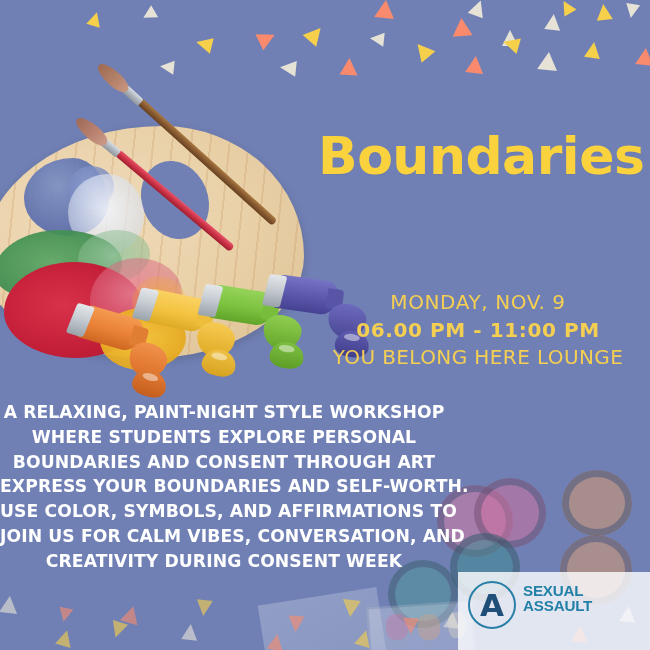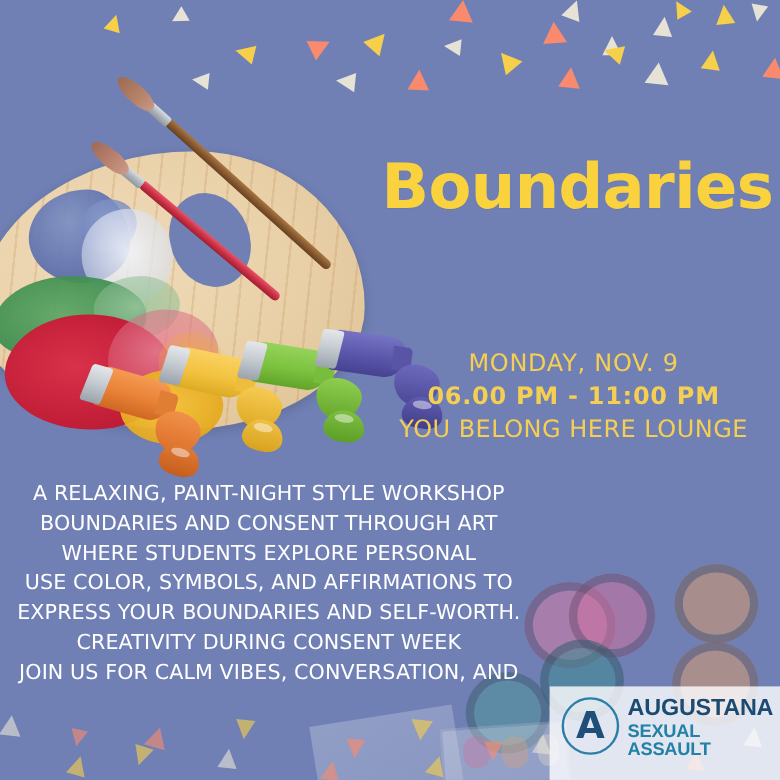--- a/index.html
+++ b/index.html
@@ -222,21 +222,21 @@
     left: 0;
     top: 400px;
     width: 448px;
     text-align: center;
     color: #ffffff;
     font-family: "DejaVu Sans", sans-serif;
     font-size: 17.2px;
     line-height: 1.44;
     letter-spacing: 0.1px;
   }
-  .body-copy div { white-space: nowrap; }
+  .body-copy div { white-space: nowrap; font-weight: bold; }
 
   
   .logo-panel {
     position: absolute;
     left: 458px;
     top: 572px;
     width: 192px;
     height: 78px;
     background: rgba(255,255,255,0.80);
     display: flex;
@@ -426,33 +426,32 @@
   </h1>
 
   <div class="details">
     <div class="d-date">MONDAY, NOV. 9</div>
     <div class="d-time">06.00 PM - 11:00 PM</div>
     <div class="d-place">YOU BELONG HERE LOUNGE</div>
   </div>
 
   <div class="body-copy">
     <div>A RELAXING, PAINT-NIGHT STYLE WORKSHOP</div>
+    <div>WHERE STUDENTS EXPLORE PERSONAL</div>
     <div>BOUNDARIES AND CONSENT THROUGH ART</div>
-    <div>WHERE STUDENTS EXPLORE PERSONAL</div>
+    <div>EXPRESS YOUR BOUNDARIES AND SELF-WORTH.</div>
     <div>USE COLOR, SYMBOLS, AND AFFIRMATIONS TO</div>
-    <div>EXPRESS YOUR BOUNDARIES AND SELF-WORTH.</div>
+    <div>JOIN US FOR CALM VIBES, CONVERSATION, AND</div>
     <div>CREATIVITY DURING CONSENT WEEK</div>
-    <div>JOIN US FOR CALM VIBES, CONVERSATION, AND</div>
   </div>
 
   <div class="logo-panel">
     <div class="logo-mark">
       <div class="ring"></div>
       <div class="letter">A</div>
     </div>
     <div class="logo-text">
-      <div class="logo-l1">AUGUSTANA</div>
       <div class="logo-l3">SEXUAL ASSAULT</div>
 
     </div>
   </div>
 
 </div>
 
 </body></html>

